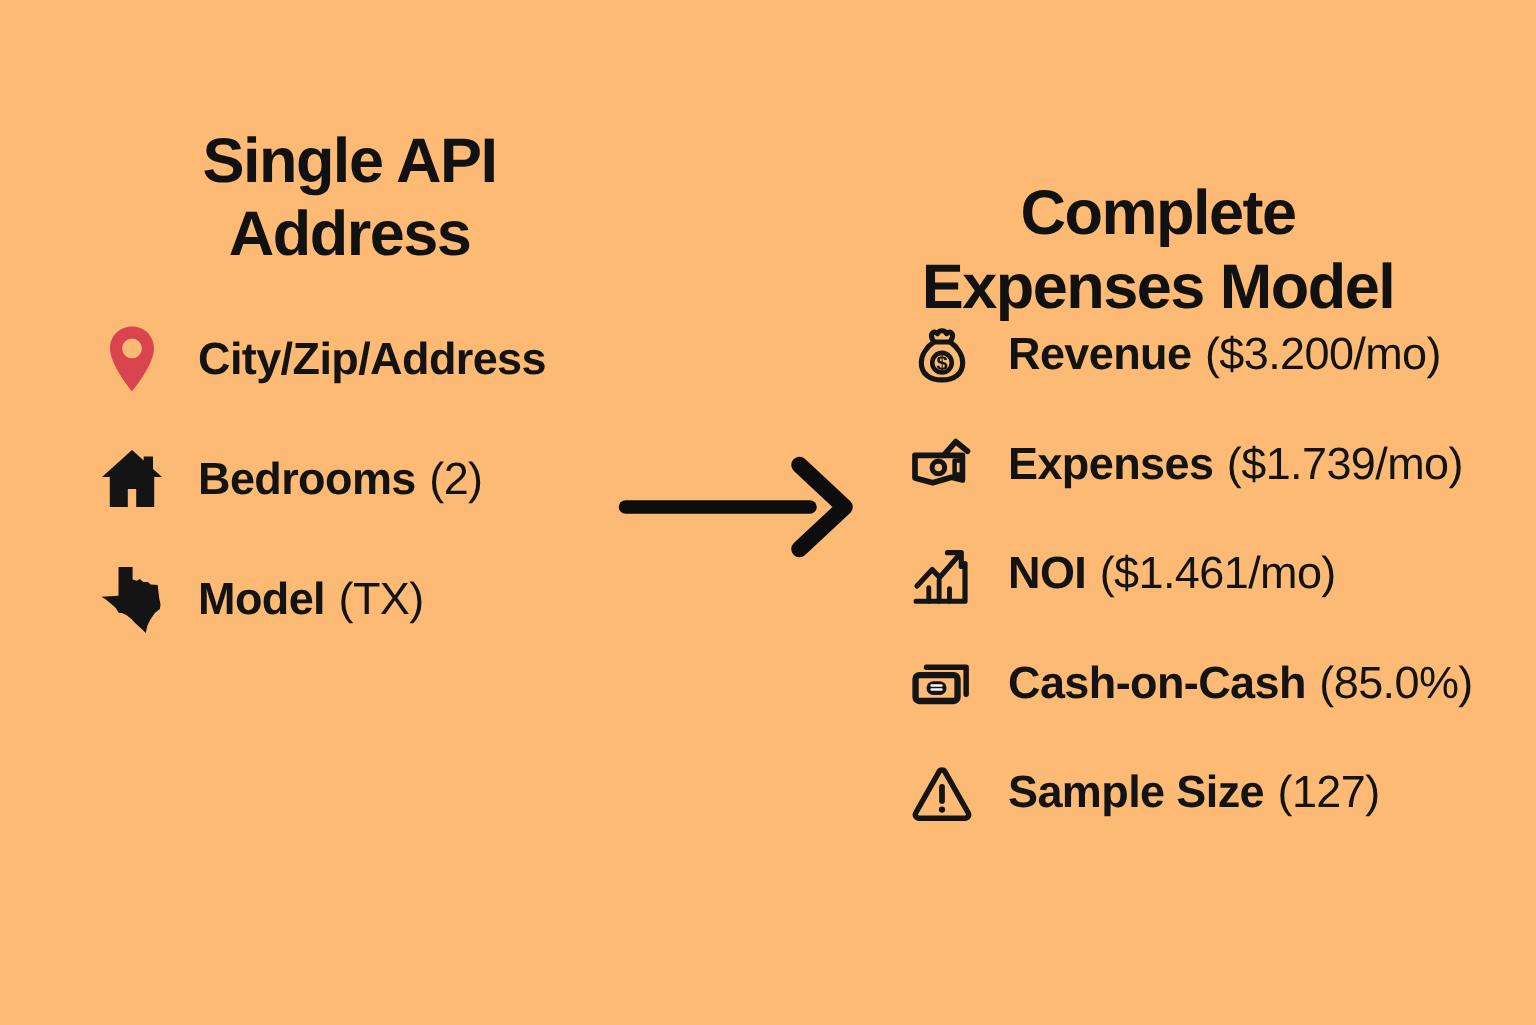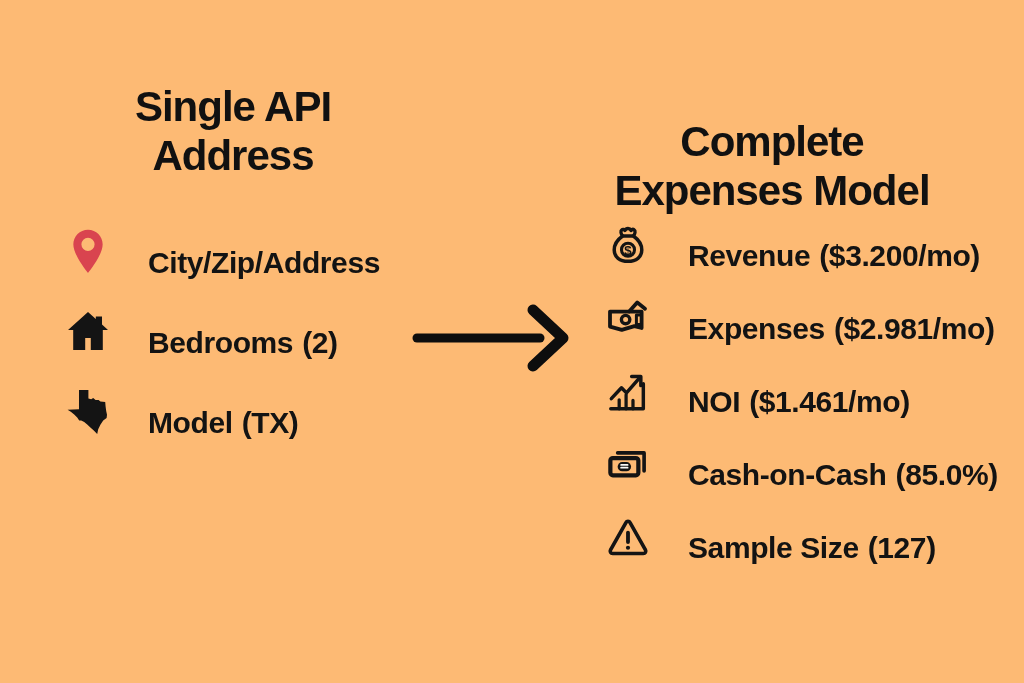--- a/index.html
+++ b/index.html
@@ -21,32 +21,32 @@
     letter-spacing: -1px;
     color: #111;
   }
   #left-title  { left: 40px;  top: 82px; width: 386px; }
   #right-title { left: 560px; top: 82px; width: 424px; margin-top: 35px; }
 
   .items { position: absolute; }
   #left-items  { left: 64px;  top: 200px; }
   #right-items { left: 604px; top: 200px; }
 
-  .row { display: flex; align-items: flex-end; gap: 36px; }
+  .row { display: flex; align-items: center; gap: 20px; }
   #left-items  .row { height: 80px; }
   #right-items .row { height: 73px; }
 
   .icon {
     flex: 0 0 48px;
     width: 48px; height: 56px;
     display: flex; align-items: center; justify-content: center;
   }
   .label-group { white-space: nowrap; font-size: 30px; letter-spacing: -0.4px; }
   .label { font-weight: 700; }
-  .value { font-weight: 700; margin-left: 9px; }
+  .value { font-weight: 400; margin-left: 9px; }
 
   #arrow { position: absolute; left: 408px; top: 299px; width: 168px; height: 78px; }
 </style>
 </head>
 <body>
 
 <div class="canvas">
 
   <div class="title" id="left-title">
     <div>Single API</div>
@@ -112,21 +112,21 @@
 
     <div class="row">
       <span class="icon">
         <svg width="48" height="48" viewBox="0 0 24 24" fill="none" stroke="#141414" stroke-width="1.9" stroke-linecap="round" stroke-linejoin="round">
           <path d="M12.6 8.7 L16.6 4.2 L20.5 7.4"></path>
           <path d="M3 8.8 H18.8 V17 L15.2 16.1 L8.9 17.9 L3 16.3 Z"></path>
           <circle cx="10.8" cy="12.8" r="2.1" stroke-width="1.7"></circle>
           <path d="M17.9 10.5 h-1.7 v4.7 h1.7" stroke-width="1.5"></path>
         </svg>
       </span>
-      <span class="label-group"><span class="label">Expenses</span><span class="value">($2.981/mo)</span></span>
+      <span class="label-group"><span class="label">Expenses</span><span class="value">($1.739/mo)</span></span>
     </div>
 
     <div class="row">
       <span class="icon">
         <svg width="46" height="46" viewBox="0 0 24 24" fill="none" stroke="#141414" stroke-width="1.8" stroke-linecap="round" stroke-linejoin="round">
           <path d="M3 21.3 H20 V8.2"></path>
           <path d="M7.4 21.3 V16.6 M11 21.3 V13.9 M14.6 21.3 V16.9" stroke-width="1.7"></path>
           <path d="M3.3 16 L8.6 10.3 L11.2 13 L17.8 5.4"></path>
           <path d="M13.9 4.4 H18.7 V9.2"></path>
         </svg>

